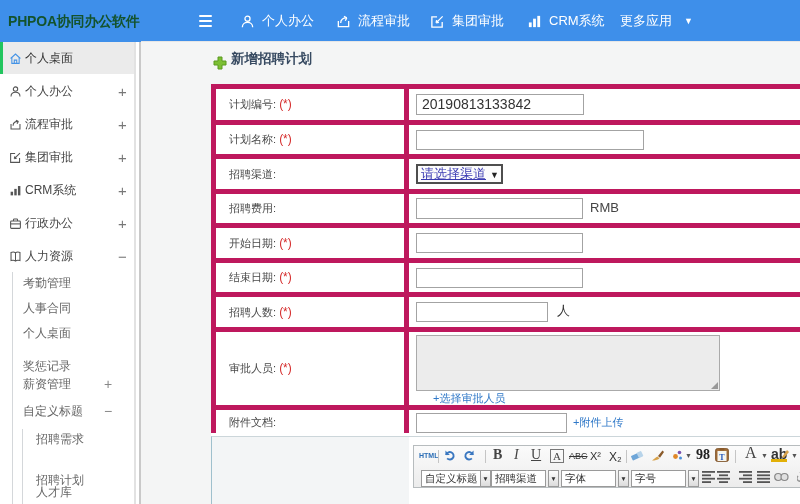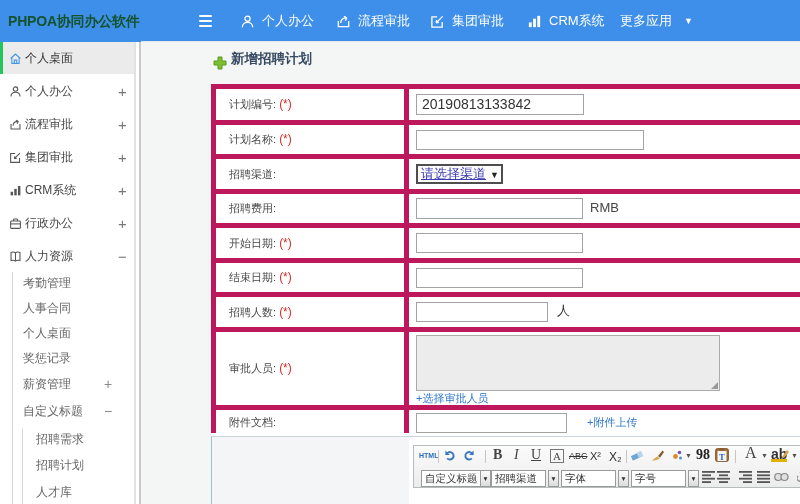--- a/index.html
+++ b/index.html
@@ -173,35 +173,35 @@
 
 <div class="sub" style="top:271px">
     <span class="txt">考勤管理</span>
   </div>
 <div class="sub" style="top:296px">
     <span class="txt">人事合同</span>
   </div>
 <div class="sub" style="top:321px">
     <span class="txt">个人桌面</span>
   </div>
-<div class="sub" style="top:346px">
+<div class="sub" style="top:354px">
     <span class="txt">奖惩记录</span>
   </div>
 <div class="sub" style="top:371px;height:27px;line-height:27px">
     <span class="txt">薪资管理</span>
     <span class="pm">+</span>
   </div>
 <div class="sub" style="top:398px;height:27px;line-height:27px">
     <span class="txt">自定义标题</span>
     <span class="pm">−</span>
   </div>
 <div class="sub sub2" style="top:425px;height:28px;line-height:28px">
     <span class="txt">招聘需求</span>
   </div>
-<div class="sub sub2" style="top:453px;height:27px">
+<div class="sub sub2" style="top:468px;height:27px">
     <span class="txt">招聘计划</span>
   </div>
 <div class="sub sub2" style="top:480px;height:27px">
     <span class="txt">人才库</span>
   </div>
 
 <div id="main"></div>
 <svg class="abs" style="left:213px;top:56px" width="14" height="14" viewBox="0 0 14 14">
     <path d="M5 1h4v4h4v4H9v4H5V9H1V5h4z" fill="#7cbf33" stroke="#5a9a1f" stroke-width="1"></path>
   </svg>
@@ -241,27 +241,27 @@
         <td class="lab">招聘人数: <span class="star">(*)</span></td>
         <td class="val"><span class="inp" style="width:132px;height:20px"></span><span style="font-size:13px;color:#333;margin-left:9px">人</span></td>
       </tr>
  <tr style="height:75px">
         <td class="lab">审批人员: <span class="star">(*)</span></td>
         <td class="val">
           <div style="height:73px;position:relative">
             <div id="ta" style="position:absolute;left:0;top:3px">
               <span class="rs"></span>
             </div>
-            <span class="lnk" style="position:absolute;left:0;top:59px;font-size:11px">+选择审批人员</span>
+            <span class="lnk" style="position:absolute;left:17px;top:59px;font-size:11px">+选择审批人员</span>
           </div>
         </td>
       </tr>
  <tr style="height:30px">
         <td class="lab">附件文档:</td>
-        <td class="val"><span class="inp" style="width:151px;height:20px"></span><span class="lnk" style="margin-left:20px;font-size:11px">+附件上传</span></td>
+        <td class="val"><span class="inp" style="width:151px;height:20px"></span><span class="lnk" style="margin-left:6px;font-size:11px">+附件上传</span></td>
       </tr>
 </tbody>
   </table>
 
 <div style="position:absolute;left:211px;top:433px;width:589px;height:3px;background:#fff"></div>
 
 <div id="edrow">
   <div id="edlab"></div>
   <div id="toolbar">
     <span class="t1" style="left:5px;top:6px;font-size:7px;font-weight:bold;color:#2a6db5">HTML</span>

